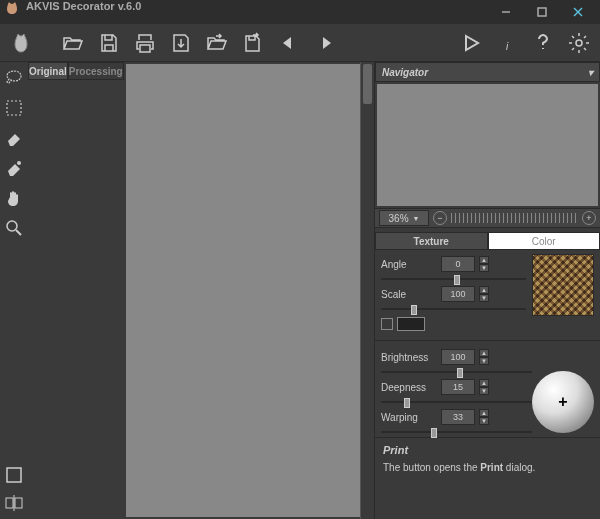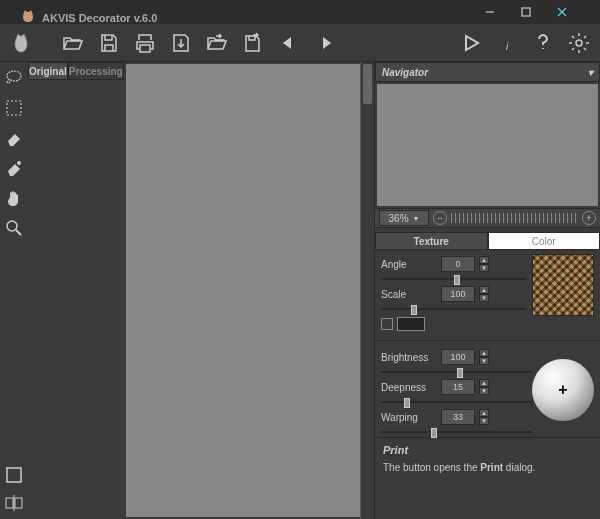--- a/index.html
+++ b/index.html
@@ -1,17 +1,17 @@
 <!DOCTYPE html>
 <html><head>
 <meta charset="utf-8">
 <style>
 *{margin:0;padding:0;box-sizing:border-box;font-family:Verdana,sans-serif;font-size:10px;color:#ccc}
 body{background:#3a3a3a;width:600px;height:519px;overflow:hidden}
-.titlebar{height:24px;background:#2d2d2d;display:flex;align-items:flex-end;padding:0 20px}
+.titlebar{height:24px;background:#2d2d2d;display:flex;align-items:flex-start;padding:0 4px}
 .titlebar .logo{width:16px;height:16px;margin-right:6px}
 .titlebar .title{font-weight:bold;font-size:11px;color:#aaa}
 .titlebar .spacer{flex:1}
 .winbtn{width:36px;height:24px;display:flex;align-items:center;justify-content:center}
 .winbtn.close{color:#5bc0de}
 .toolbar{height:38px;background:#3a3a3a;display:flex;align-items:center;padding:0 6px;gap:6px;border-bottom:1px solid #2a2a2a}
 .tbtn{width:30px;height:30px;display:flex;align-items:center;justify-content:center;border-radius:2px}
 .tbtn svg{width:24px;height:24px}
 .main{display:flex;height:457px}
 .leftbar{width:28px;background:#3a3a3a;display:flex;flex-direction:column;align-items:center;padding-top:4px;gap:6px}
@@ -44,21 +44,21 @@
 .param-row label{width:56px;font-size:10px}
 .slider{flex:1;height:4px;background:#555;position:relative;border:1px solid #2a2a2a}
 .slider .sthumb{position:absolute;top:-4px;width:6px;height:10px;background:#999;border:1px solid #ccc}
 .numbox{width:34px;height:16px;background:#555;border:1px solid #2a2a2a;display:flex;align-items:center;justify-content:center;font-size:9px}
 .spin{width:10px;height:16px;display:flex;flex-direction:column}
 .spin div{flex:1;background:#555;border:1px solid #2a2a2a;font-size:6px;display:flex;align-items:center;justify-content:center}
 .swatch{width:62px;height:62px;border:1px solid #2a2a2a;background:linear-gradient(45deg,#8a7a5a,#6a5a3a);background-image:repeating-linear-gradient(45deg,#9a8a6a 0 3px,#5a4a3a 3px 6px),repeating-linear-gradient(-45deg,#9a8a6a 0 3px,#5a4a3a 3px 6px);background-blend-mode:overlay}
 .checkbox{width:12px;height:12px;border:1px solid #888;background:#3a3a3a}
 .colorbox{width:28px;height:14px;border:1px solid #888;background:#222}
 .sep{height:1px;background:#2a2a2a;margin:2px 0}
-.params2{padding:4px 6px;display:flex;align-items:center}
+.params2{padding:4px 6px;display:flex;align-items:flex-end}
 .sphere{width:62px;height:62px;border-radius:50%;background:radial-gradient(circle at 35% 30%,#fff,#ddd 40%,#888 80%,#555);display:flex;align-items:center;justify-content:center;font-size:16px;color:#000;font-weight:bold}
 .reset-btn{margin:4px 6px;height:18px;background:#4a4a4a;border:1px solid #2a2a2a;display:flex;align-items:center;justify-content:center;font-size:10px;color:#aaa}
 .hint{padding:6px 8px;border-top:1px solid #2a2a2a;flex:1}
 .hint .ht{font-weight:bold;font-style:italic;font-size:11px;margin-bottom:6px}
 .hint .hb{font-size:9px;color:#aaa}
 .hint .hb b{font-weight:bold}
 </style>
 </head>
 <body>
 

